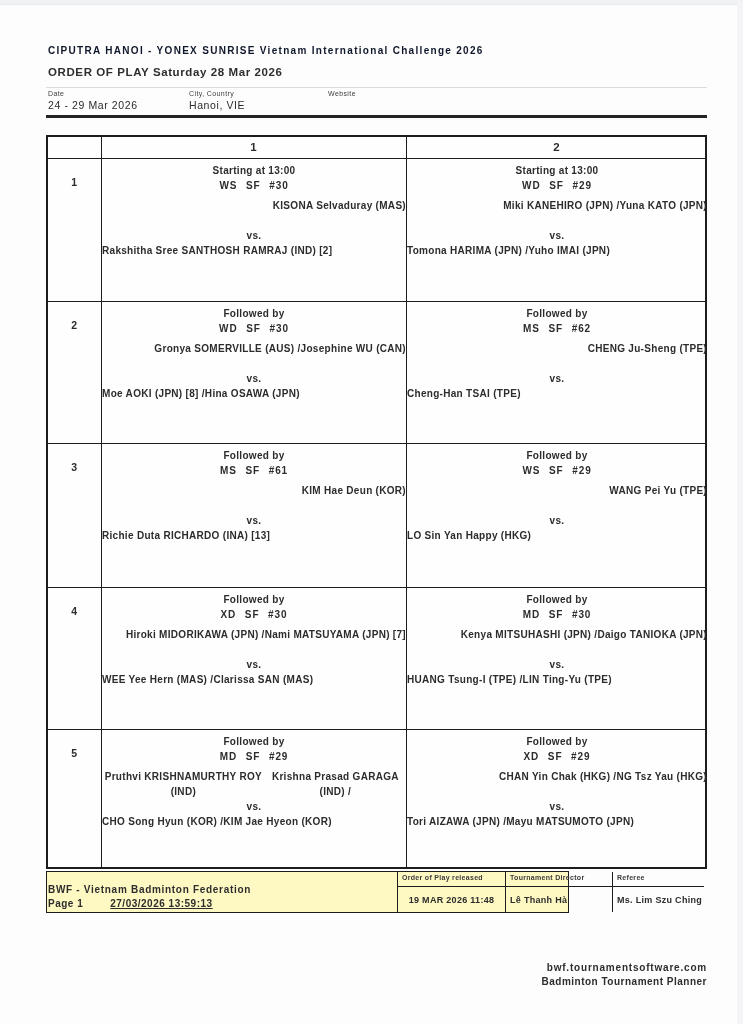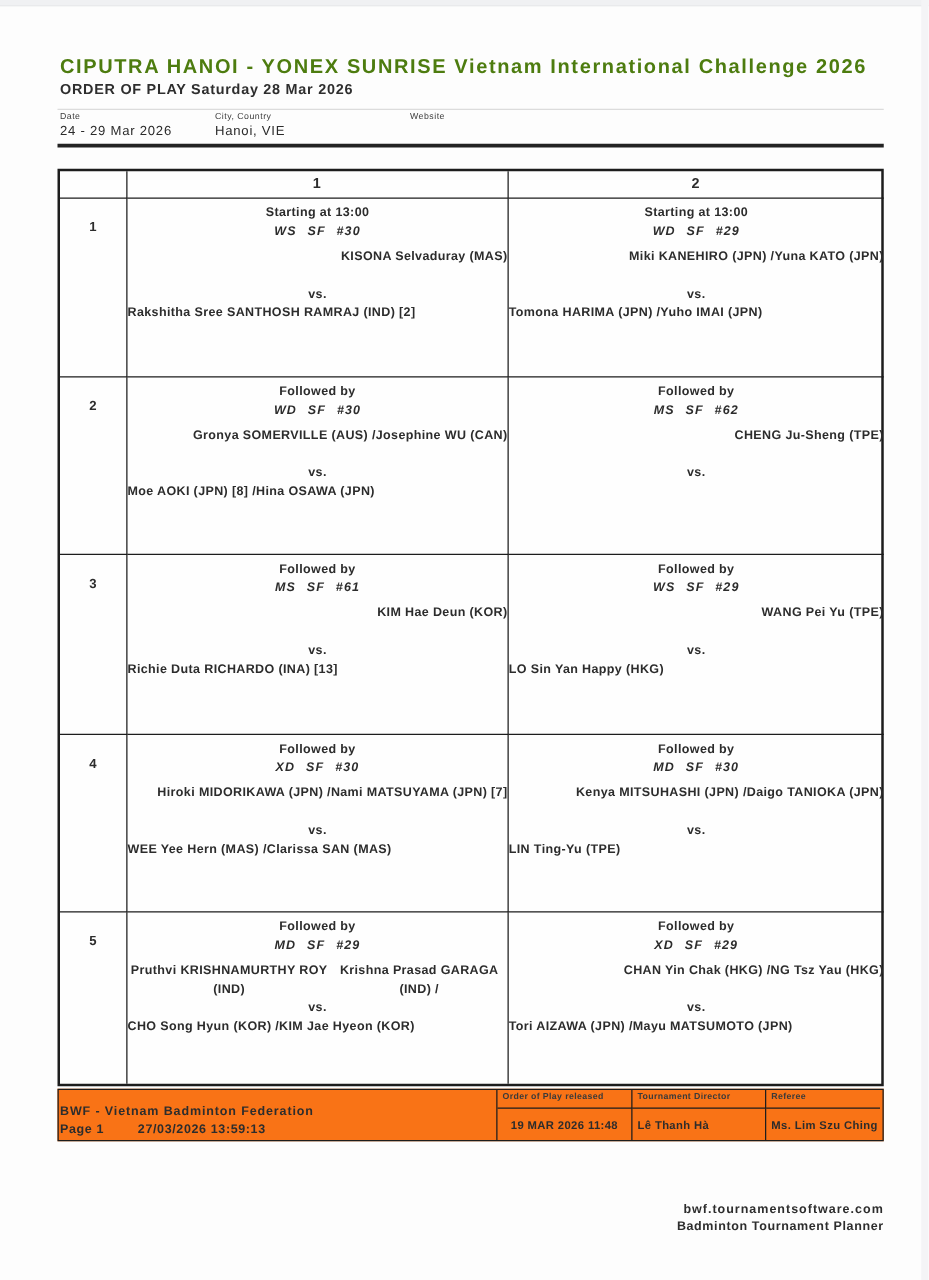--- a/index.html
+++ b/index.html
@@ -14,37 +14,37 @@
     background:#f0f1f3; border-bottom:1px solid #e9eaec;
   }
   .page::after { 
     content:""; position:absolute; top:0; right:0; bottom:0; width:6px;
     background:#f4f4f6;
   }
 
   
   .title {
     position:absolute; left:48px; top:45px;
-    font-size:16px; font-weight:700; letter-spacing:1.3px;
-    white-space:nowrap; color:#4d7c0f;
+    font-size:10px; font-weight:700; letter-spacing:1.3px;
+    white-space:nowrap; color:#0f172a;
   }
   .subtitle {
     position:absolute; left:48px; top:66px;
     font-size:11.5px; font-weight:700; letter-spacing:0.6px; color:#2e2e2e;
   }
   .rule-light {
     position:absolute; left:46px; top:87px; width:661px; height:1px;
     background:#dcdcdc;
   }
   .meta { position:absolute; top:90px; font-size:7px; font-weight:400;
           letter-spacing:0.4px; color:#3d3d3d; }
   .meta .val { display:block; margin-top:2px; font-size:10.5px;
                letter-spacing:0.6px; color:#2b2b2b; }
   .meta.m-date { left:48px; }
-  .meta.m-city { left:172px; }
+  .meta.m-city { left:189px; }
   .meta.m-web  { left:328px; }
   .rule-heavy {
     position:absolute; left:46px; top:115px; width:661px; height:3px;
     background:#232323;
   }
 
   
   .sched {
     position:absolute; left:46px; top:135px; width:661px;
     display:grid;
@@ -62,50 +62,50 @@
   }
   .rownum {
     text-align:center; font-size:10.5px; font-weight:700;
     padding-top:17px; letter-spacing:0.5px;
   }
   .match {
     padding-top:4px; text-align:center;
     font-size:10px; font-weight:700; letter-spacing:0.3px;
     line-height:15px; color:#2c2c2c;
   }
-  .match .event { letter-spacing:0.9px; word-spacing:5px;font-style:italic; }
+  .match .event { letter-spacing:0.9px; word-spacing:5px; }
   .match .players { margin-top:5px; }
   .match .team { height:30px; display:flex; flex-direction:row;
                  justify-content:flex-end; }
   .match .team.t2 { justify-content:flex-start; }
   .match .vs { height:15px; }
 
   
   .sig {
-    position:absolute; left:46px; top:871px; width:661px; height:42px;
+    position:absolute; left:46px; top:871px; width:523px; height:42px;
     display:grid;
     grid-template-columns:351px 108px 107px 91px;
     grid-template-rows:15px 25px;
-    border:1.5px solid #1d1d1d; background:#f97316;
+    border:1.5px solid #1d1d1d; background:#fef9c3;
   }
   .sig .s-cell { border-right:1.5px solid #1d1d1d; border-bottom:1.5px solid #1d1d1d; }
   .sig .s-empty { grid-row:1 / 3; grid-column:1; border-bottom:none; }
   .sig .s-label { font-size:7px; font-weight:700; letter-spacing:0.3px;
                   color:#3a3a3a; padding:2px 0 0 4px; white-space:nowrap; overflow:hidden; }
   .sig .s-value { border-bottom:none; font-size:9px; font-weight:700;
                   letter-spacing:0.3px; padding-top:8px; white-space:nowrap; overflow:hidden; }
   .sig .v-center { text-align:center; }
   .sig .v-left { padding-left:4px; }
   .sig .no-r { border-right:none; }
 
   
   .pfoot-left  { position:absolute; left:48px; top:884px; font-size:10px;
                  font-weight:700; letter-spacing:0.7px; color:#2d2d2d; }
   .pfoot-left .row2 { margin-top:3px; letter-spacing:0.5px; }
-  .pfoot-left .stamp { margin-left:27px; }
+  .pfoot-left .stamp { margin-left:27px;text-decoration:underline; }
   .pfoot-right { position:absolute; right:36px; top:962px; text-align:right;
                  font-size:10px; font-weight:700; letter-spacing:0.8px; color:#2d2d2d; }
   .pfoot-right .row2 { margin-top:3px; letter-spacing:0.5px; }
 </style>
 </head>
 <body>
 
 <div class="page">
 
   <div class="title">CIPUTRA HANOI - YONEX SUNRISE Vietnam International Challenge 2026</div>
@@ -179,20 +179,23 @@
       </div>
     </div>
     <div class="cell match last-col">
       <div class="schedule">Followed by</div>
       <div class="event">MS SF #62</div>
       <div class="players">
         <div class="team t1">
             <div>CHENG Ju-Sheng (TPE)</div>
           </div>
         <div class="vs">vs.</div>
+        <div class="team t2">
+            <div>Cheng-Han TSAI (TPE)</div>
+          </div>
       </div>
     </div>
 
     <div class="cell rownum">3</div>
     <div class="cell match">
       <div class="schedule">Followed by</div>
       <div class="event">MS SF #61</div>
       <div class="players">
         <div class="team t1">
             <div>KIM Hae Deun (KOR)</div>
@@ -236,20 +239,21 @@
     <div class="cell match last-col">
       <div class="schedule">Followed by</div>
       <div class="event">MD SF #30</div>
       <div class="players">
         <div class="team t1">
           <div>Kenya MITSUHASHI (JPN) /</div>
           <div>Daigo TANIOKA (JPN)</div>
         </div>
         <div class="vs">vs.</div>
         <div class="team t2">
+          <div>HUANG Tsung-I (TPE) /</div>
           <div>LIN Ting-Yu (TPE)</div>
         </div>
       </div>
     </div>
 
     <div class="cell rownum last-row">5</div>
     <div class="cell match last-row">
       <div class="schedule">Followed by</div>
       <div class="event">MD SF #29</div>
       <div class="players">

